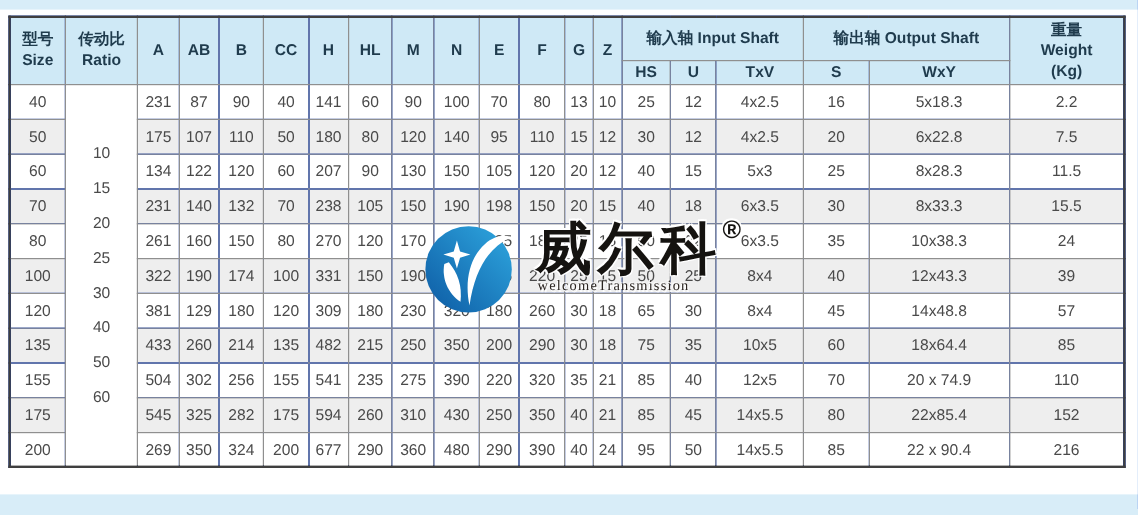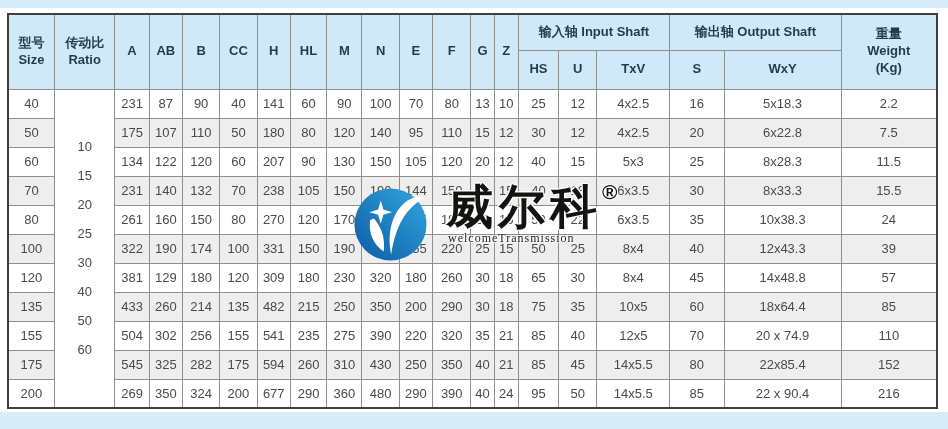--- a/index.html
+++ b/index.html
@@ -6,21 +6,21 @@
   html,body { width:948px; height:429px; overflow:hidden;
               font-family:"Liberation Sans", sans-serif; background:#d8edf8; }
   .panel { position:absolute; top:8px; left:0; width:948px; height:404px; background:#ffffff; }
 
   table.spec { border-collapse:collapse; table-layout:fixed; width:931px;
                margin:5px 0 0 7px; border:2px solid #3f3f3f; background:#1d4ed8; }
   th, td { border:1px solid #8f8f8f; text-align:center; vertical-align:middle;
            overflow:hidden; white-space:nowrap; }
   thead th { background:#cfe9f6; color:#1f3b4d; font-weight:bold; font-size:13px; line-height:1.3; }
   thead tr.h1 th { height:36px; }
-  thead tr.h2 th { height:39px; }
+  thead tr.h2 th { height:20px; }
   thead { border-bottom:1px solid #555; }
   tbody td { height:29px; font-size:13px; color:#4a4a4a; background:#ffffff; }
   tbody tr.alt td { background:#eeeeee; }
   td.ratio-cell { background:#ffffff !important; vertical-align:middle; }
   .ratio-wrap { display:flex; flex-direction:column; justify-content:center; align-items:center; height:100%; }
   .ratio-wrap div { height:29px; line-height:29px; font-size:13px; color:#4a4a4a; }
 
   .watermark { position:absolute; left:353px; top:171px; display:flex; align-items:flex-start;
                gap:18px; pointer-events:none; z-index:5; }
   .wm-logo { width:75px; height:75px; margin-top:8px; }
@@ -179,21 +179,21 @@
         <tr class="alt">
           <td>70</td>
           <td>231</td>
           <td>140</td>
           <td>132</td>
           <td>70</td>
           <td>238</td>
           <td>105</td>
           <td>150</td>
           <td>190</td>
-          <td>144</td>
+          <td>198</td>
           <td>150</td>
           <td>20</td>
           <td>15</td>
           <td>40</td>
           <td>18</td>
           <td>6x3.5</td>
           <td>30</td>
           <td>8x33.3</td>
           <td>15.5</td>
         </tr>

